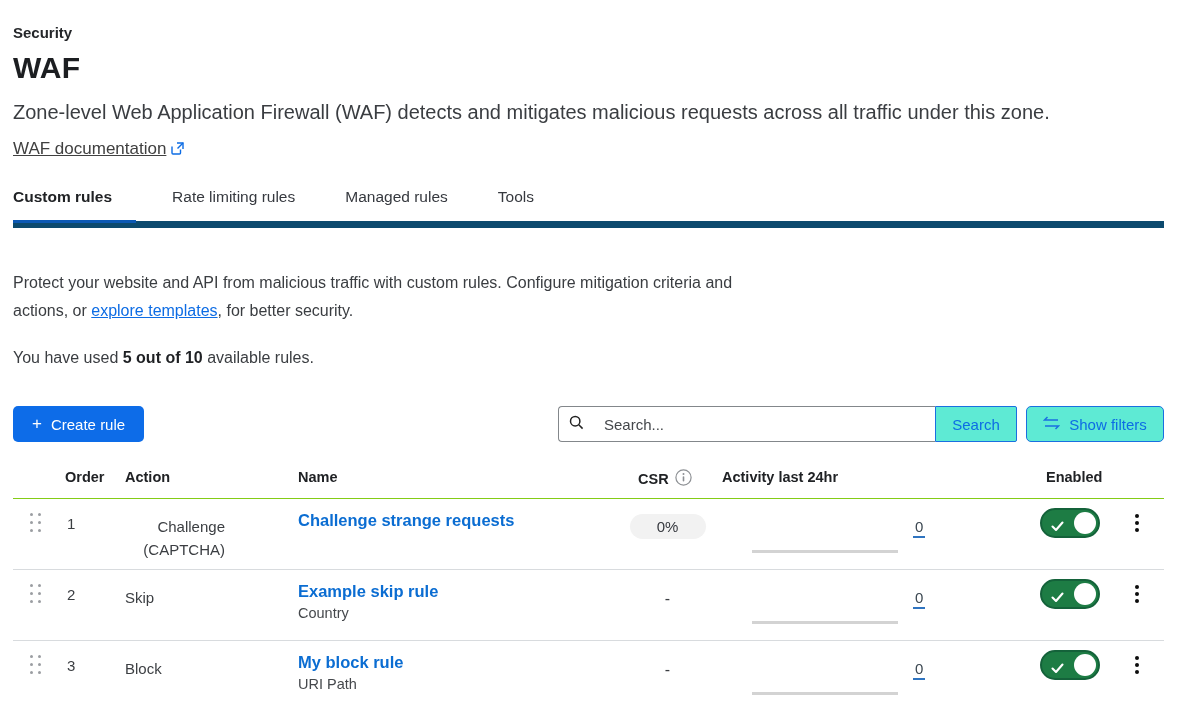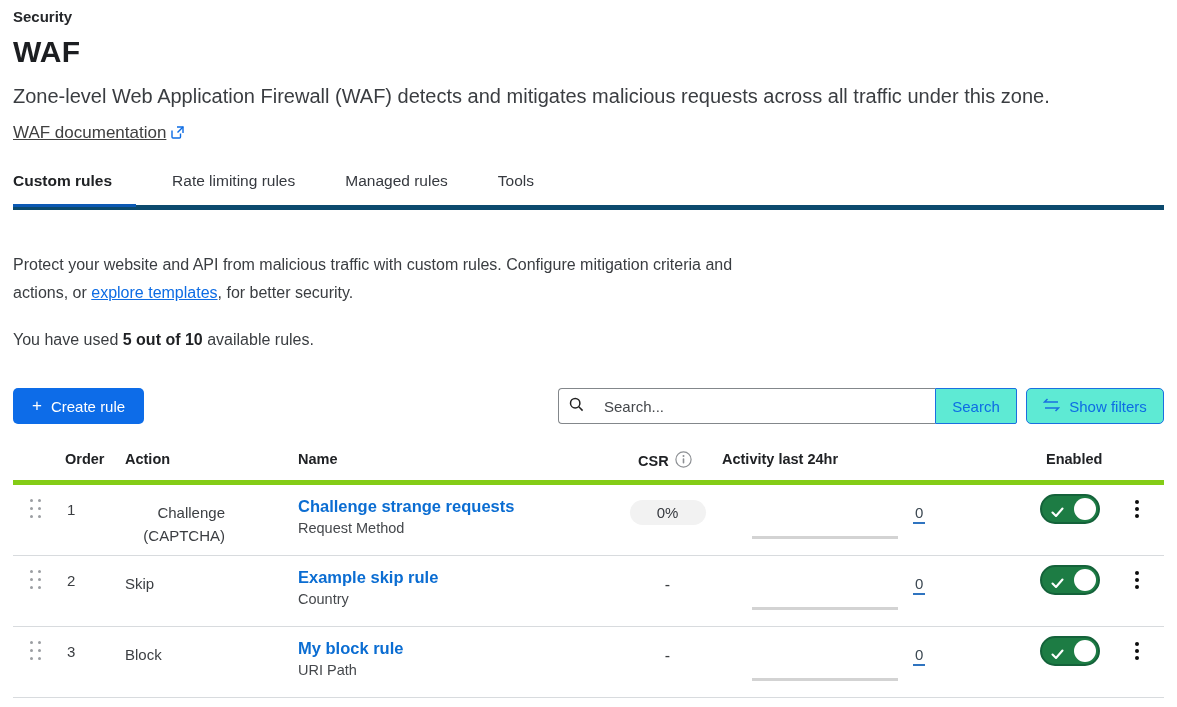--- a/index.html
+++ b/index.html
@@ -2,32 +2,32 @@
 <html><head>
 <meta charset="utf-8">
 <style>
   * { box-sizing: border-box; margin: 0; padding: 0; }
   html,body { background:#fff; }
   body {
     font-family: "Liberation Sans", "DejaVu Sans", sans-serif;
     color:#3b3e42;
     width:1177px; height:707px; overflow:hidden;
   }
-  .page { padding:8px 13px 0 13px; width:1177px; height:526px; }
+  .page { padding:24px 13px 0 13px; width:1177px; height:526px; }
 
   
   .breadcrumb { font-size:15px; font-weight:700; color:#25272a; }
   .page-title { font-size:30px; font-weight:700; color:#1c1e21; margin-top:10px; letter-spacing:.2px; }
   .page-desc { font-size:20px; color:#3a3d41; margin-top:16px; }
   .doc-link-row { margin-top:15px; }
   .doc-link { font-size:17px; color:#404040; text-decoration:underline; cursor:pointer; }
   .ext-icon { display:inline-block; vertical-align:-1px; margin-left:5px; }
 
   
-  .tabs { margin-top:29px; border-bottom:5px solid #0c4a6e; display:flex; }
+  .tabs { margin-top:29px; border-bottom:7px solid #0c4a6e; display:flex; }
   .tab { font-size:15.5px; color:#36393f; padding:0 14px 15px 14px; margin-right:22px; cursor:pointer; position:relative; }
   .tab:first-child { padding-left:0; padding-right:24px; }
   .tab.active { font-weight:700; color:#202225; }
   .tab.active::after { content:""; position:absolute; left:0; right:0; bottom:-2px; height:3px; background:#0c59b4; }
 
   
   .intro { margin-top:41px; font-size:16px; line-height:28px; color:#3a3d41; max-width:748px; }
   .inline-link { color:#0d6ce4; text-decoration:underline; cursor:pointer; }
   .usage { margin-top:24px; font-size:16px; color:#3a3d41; }
   .usage b { color:#1f2124; }
@@ -57,21 +57,21 @@
   .btn-search { width:82px; border-radius:0 2px 2px 0; }
   .btn-filters { width:138px; margin-left:9px; border-radius:5px; gap:9px; }
 
   
   .rules-table { margin-top:21px; }
   .t-row {
     display:grid;
     grid-template-columns:44px 55px 174px 339px 85px 323px 77px 54px;
     align-items:start;
   }
-  .t-head { border-bottom:5px solid #84cc16; padding-bottom:9px; padding-top:6px; }
+  .t-head { border-bottom:1px solid #84cc16; padding-bottom:9px; padding-top:6px; }
   .t-head .hc { font-size:14.5px; font-weight:700; color:#202225; }
   .hc-order { padding-left:8px; }
   .hc-action { padding-left:13px; }
   .hc-name { padding-left:12px; }
   .hc-csr { padding-left:13px; display:flex; align-items:center; gap:6px; }
   .hc-activity { padding-left:12px; }
   .hc-enabled { padding-left:13px; }
 
   .t-body-row { border-bottom:1px solid #d8dbde; min-height:70px; position:relative; }
   .cell { padding-top:16px; font-size:15px; color:#3b3e42; }
@@ -188,21 +188,20 @@
             <i></i>
             <i></i>
             <i></i>
             <i></i>
           </div>
         </div>
       <div class="cell order-cell">1</div>
       <div class="cell action-cell"><span>Challenge (CAPTCHA)</span></div>
       <div class="name-cell">
         <a class="rule-link">Challenge strange requests</a>
-        <div class="rule-field">Request Method</div>
       </div>
       <div class="csr-cell"><span class="csr-badge">0%</span></div>
       <div class="activity-cell">
         <div class="spark-line"></div>
         <a class="activity-count">0</a>
       </div>
       <div class="enabled-cell">
         <div class="toggle">
           <span class="check"><svg width="13" height="11" viewBox="0 0 13 11">
                 <path d="M1.5 5.5 L5 9 L11.5 1.5" fill="none" stroke="#fff" stroke-width="2.1" stroke-linecap="round" stroke-linejoin="round"></path>

